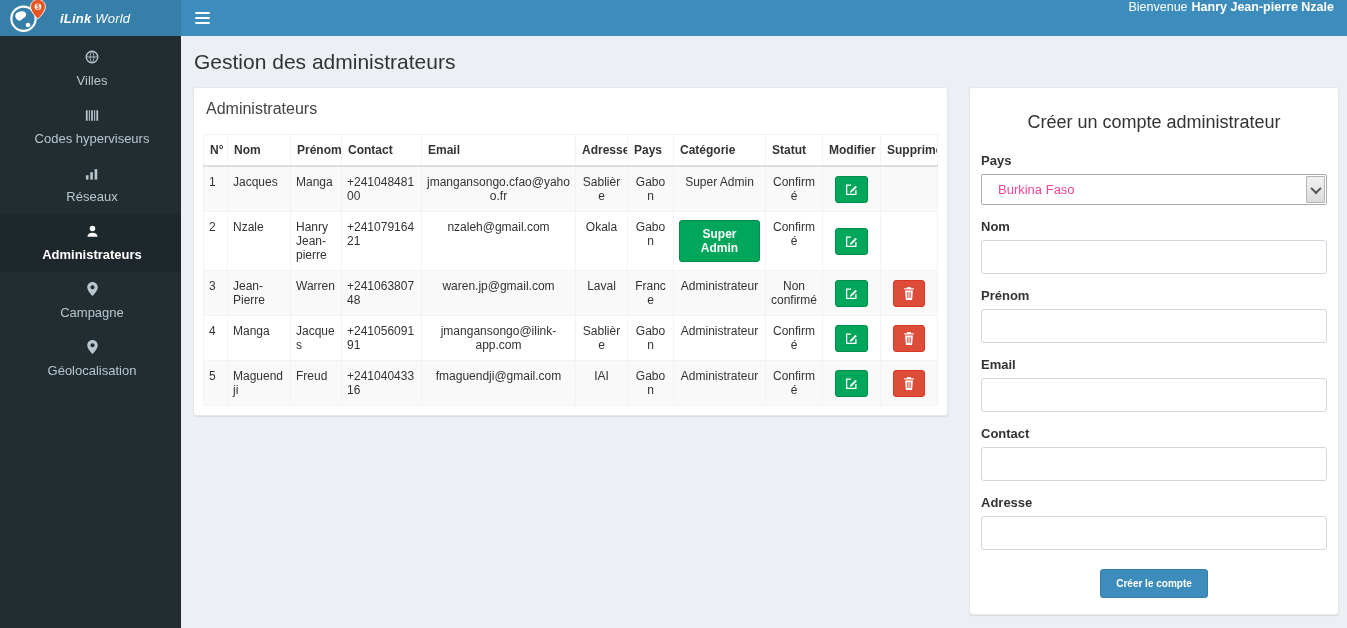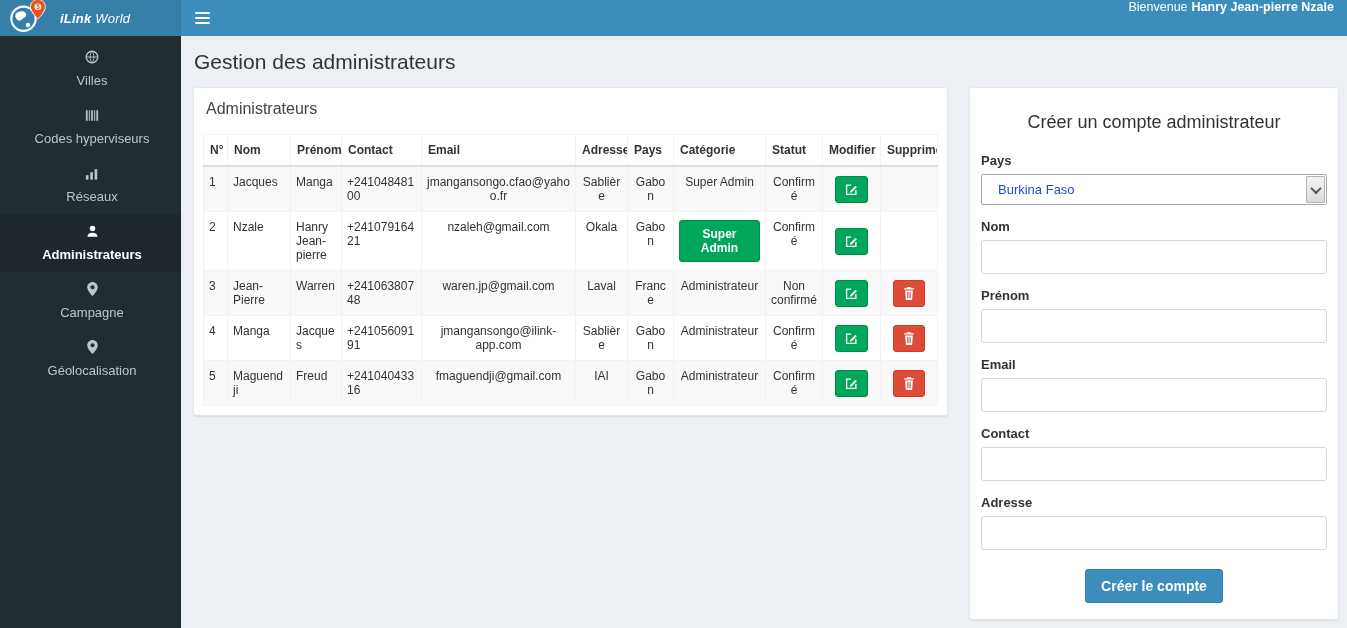--- a/index.html
+++ b/index.html
@@ -93,37 +93,37 @@
   .form-title { text-align: center; font-size: 18px; font-weight: 400; color: #333; margin: 10px 0 20px 0; }
   .fgroup { margin-bottom: 14px; }
   .fgroup label { display: block; font-size: 13px; font-weight: bold; color: #333; margin-bottom: 6px; }
   .fgroup input {
     width: 100%; height: 34px; border: 1px solid #d2d6de; border-radius: 3px;
     padding: 6px 12px; font-size: 13px; font-family: inherit; color: #555; background: #fff;
   }
   .select-wrap { position: relative; }
   .select-wrap select {
     width: 100%; height: 31px; border: 1px solid #a5acb3; border-radius: 2px;
-    background: #fff; font-size: 13px; font-family: inherit; color: #1d4ed8;
+    background: #fff; font-size: 13px; font-family: inherit; color: #ec4899;
     padding: 0 28px 0 16px; appearance: none; -webkit-appearance: none; cursor: pointer;
   }
   .select-arrow {
     position: absolute; top: 2px; right: 2px; bottom: 2px; width: 19px;
     background: linear-gradient(#f2f2f2, #dcdcdc); border: 1px solid #b5b5b5; border-radius: 1px;
     display: flex; align-items: center; justify-content: center; pointer-events: none;
   }
   .select-arrow::after {
     content: ""; width: 6px; height: 6px;
     border-right: 2px solid #555; border-bottom: 2px solid #555;
     transform: rotate(45deg) translate(-1px,-1px);
   }
   .submit-row { text-align: center; margin-top: 19px; }
   .btn-create {
     background: #3c8dbc; border: 1px solid #367fa9; border-radius: 3px;
-    color: #fff; font-weight: bold; font-size: 14px; padding: 8px 15px; cursor: pointer;
+    color: #fff; font-weight: bold; font-size: 10px; padding: 8px 15px; cursor: pointer;
     font-family: inherit;
   }
 </style>
 </head>
 <body>
 
 <div class="app">
 
   <div class="logo-box">
     <span class="ic">

